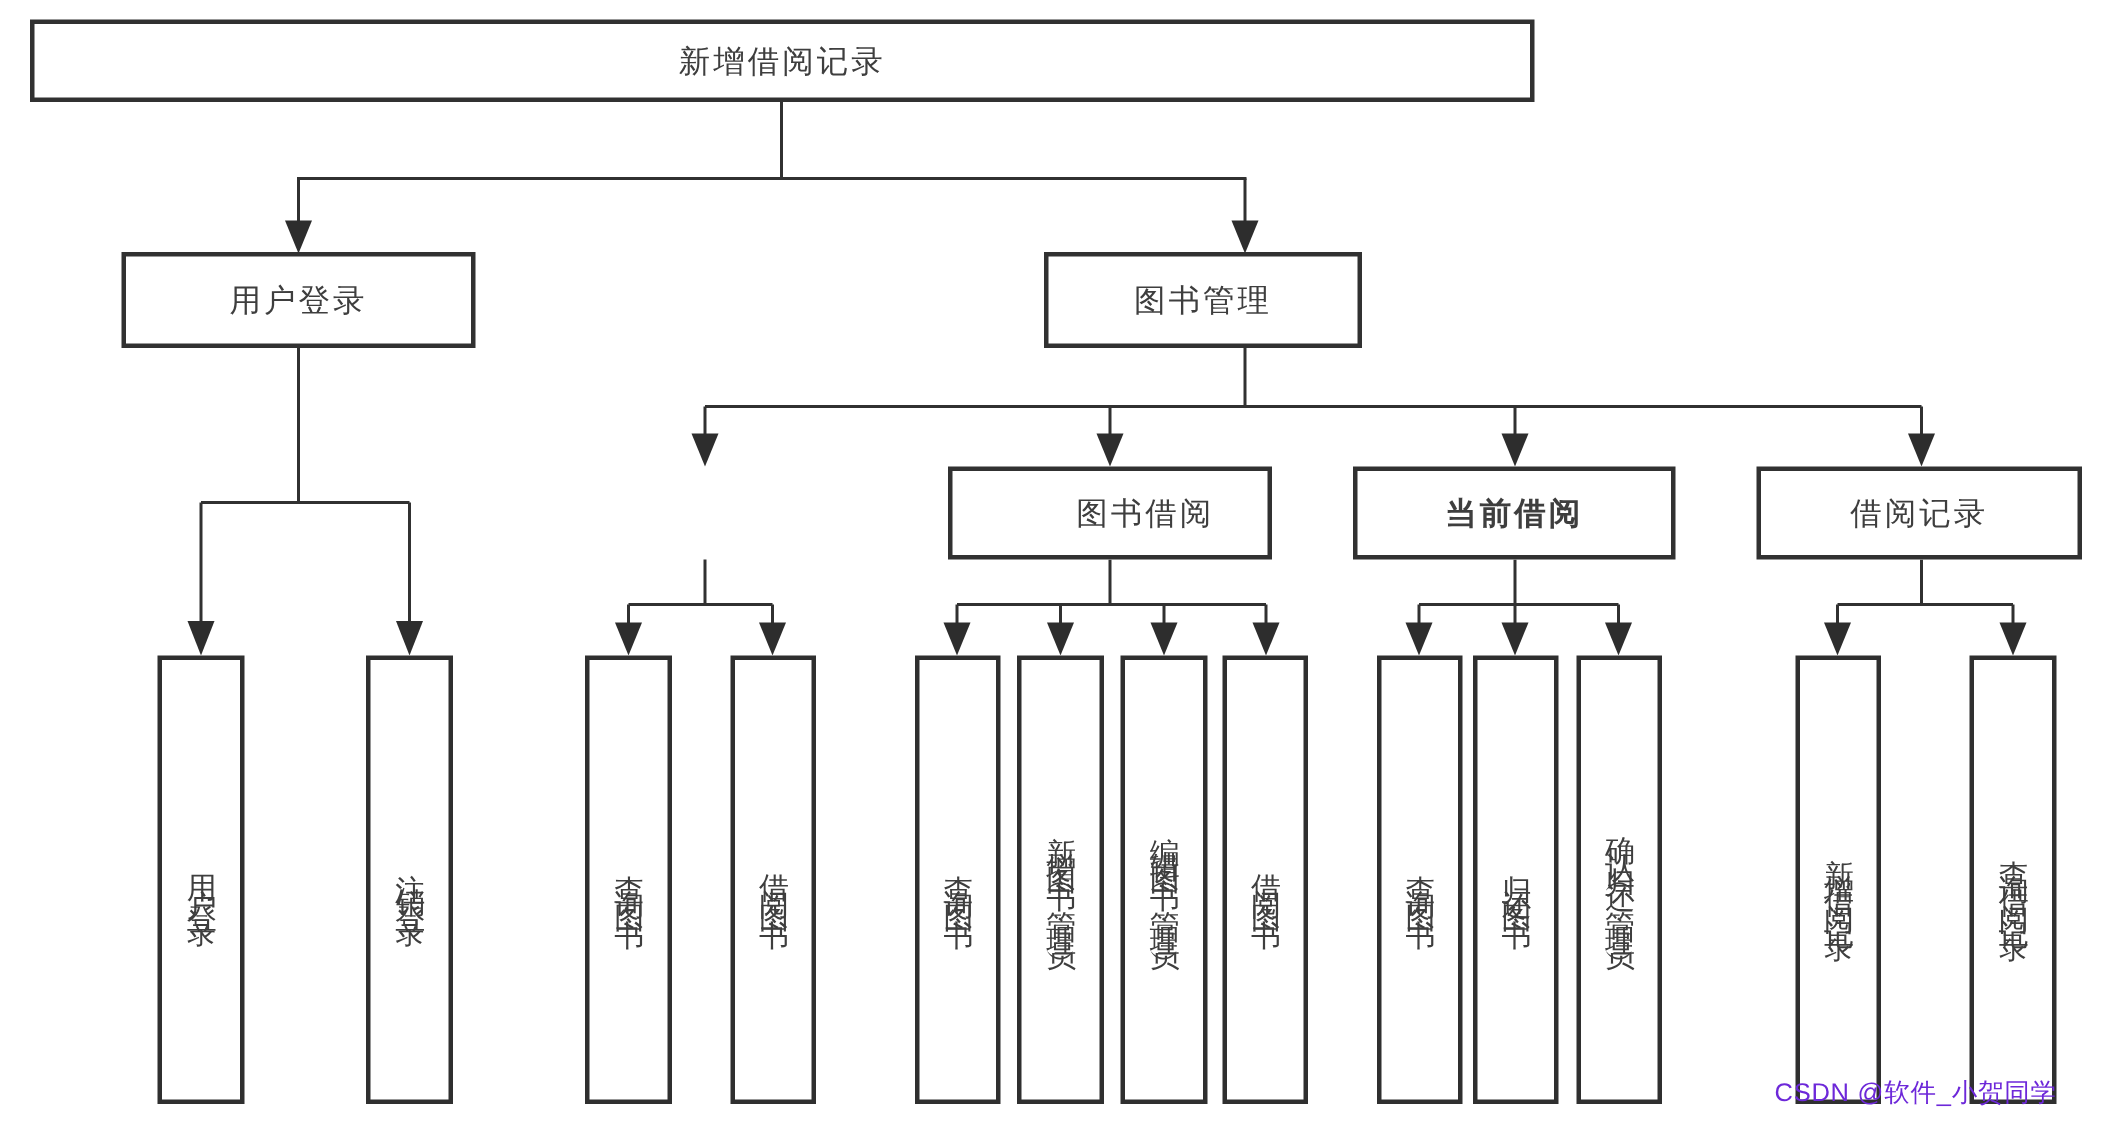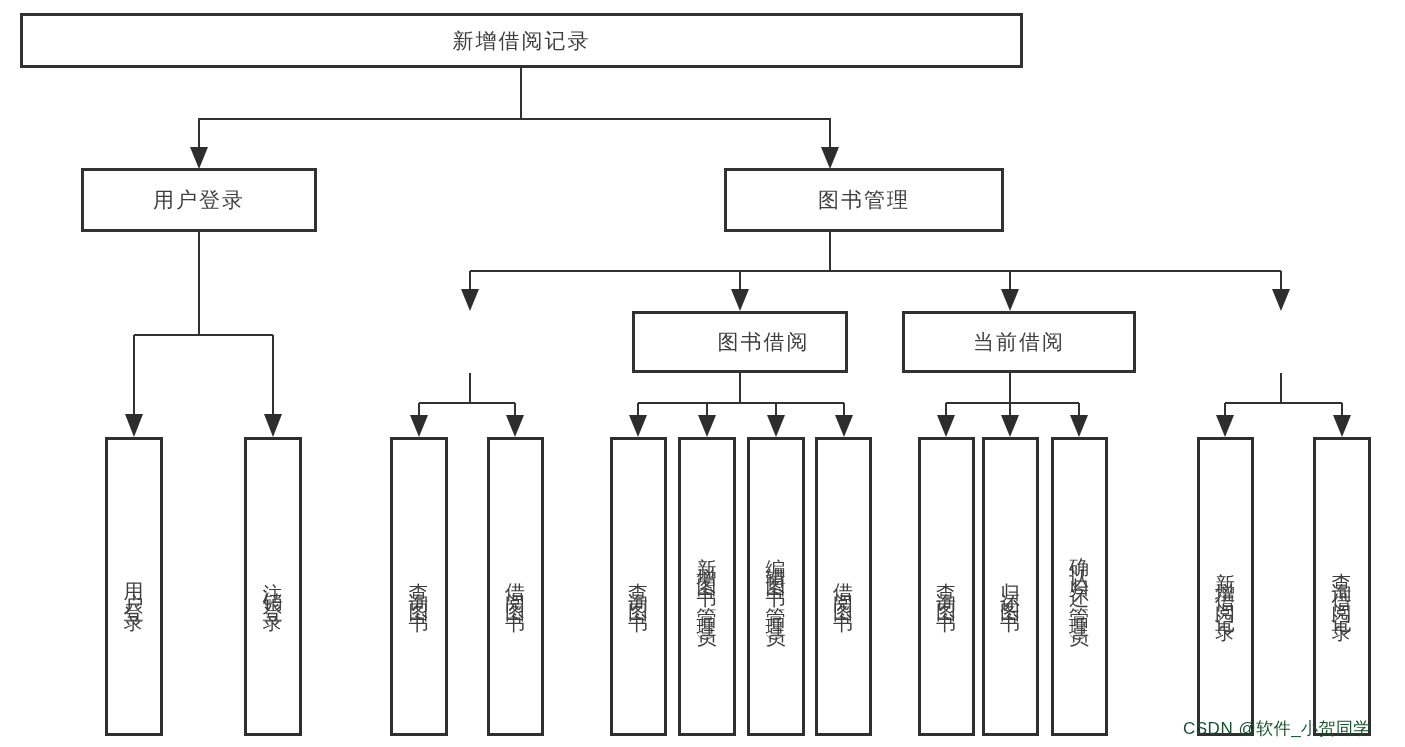--- a/index.html
+++ b/index.html
@@ -39,21 +39,21 @@
     text-orientation:mixed;
     font-size:20px;
     letter-spacing:10px;
     line-height:1;
     white-space:nowrap;
   }
   .watermark{
     position:absolute;
     left:1183px;top:717px;
     font-size:17px;
-    color:#14532d;
+    color:#6d28d9;
     letter-spacing:0.5px;
     z-index:5;
     white-space:nowrap;
   }
 </style>
 </head>
 <body>
 
 <div class="stage">
 
@@ -142,24 +142,25 @@
     </g>
     <g fill="#2d2d2d" stroke="none">
       <polygon points="1216,415 1234,415 1225,437"></polygon>
       <polygon points="1333,415 1351,415 1342,437"></polygon>
     </g>
   </svg>
 
   <div class="node" style="left:20px;top:13px;width:1003px;height:55px;">新增借阅记录</div>
 
   <div class="node" style="left:81px;top:168px;width:236px;height:64px;">用户登录</div>
-  <div class="node" style="left:724px;top:168px;width:280px;height:64px;">图书管理</div>
+  <div class="node" style="left:696px;top:168px;width:212px;height:64px;">图书管理</div>
 
   <div class="node" style="left:632px;top:311px;width:216px;height:62px;padding-left:47px;">图书借阅</div>
-  <div class="node" style="left:902px;top:311px;width:234px;height:62px;">当前借阅</div>
+  <div class="node" style="left:902px;top:311px;width:215px;height:62px;font-weight:bold;">当前借阅</div>
+  <div class="node" style="left:1171px;top:311px;width:217px;height:62px;">借阅记录</div>
 
   <div class="leaf" style="left:105px;top:437px;width:58px;height:299px;">
     <span>用户登录</span>
   </div>
   <div class="leaf" style="left:244px;top:437px;width:58px;height:299px;">
     <span>注销登录</span>
   </div>
 
   <div class="leaf" style="left:390px;top:437px;width:58px;height:299px;">
     <span>查询图书</span>

